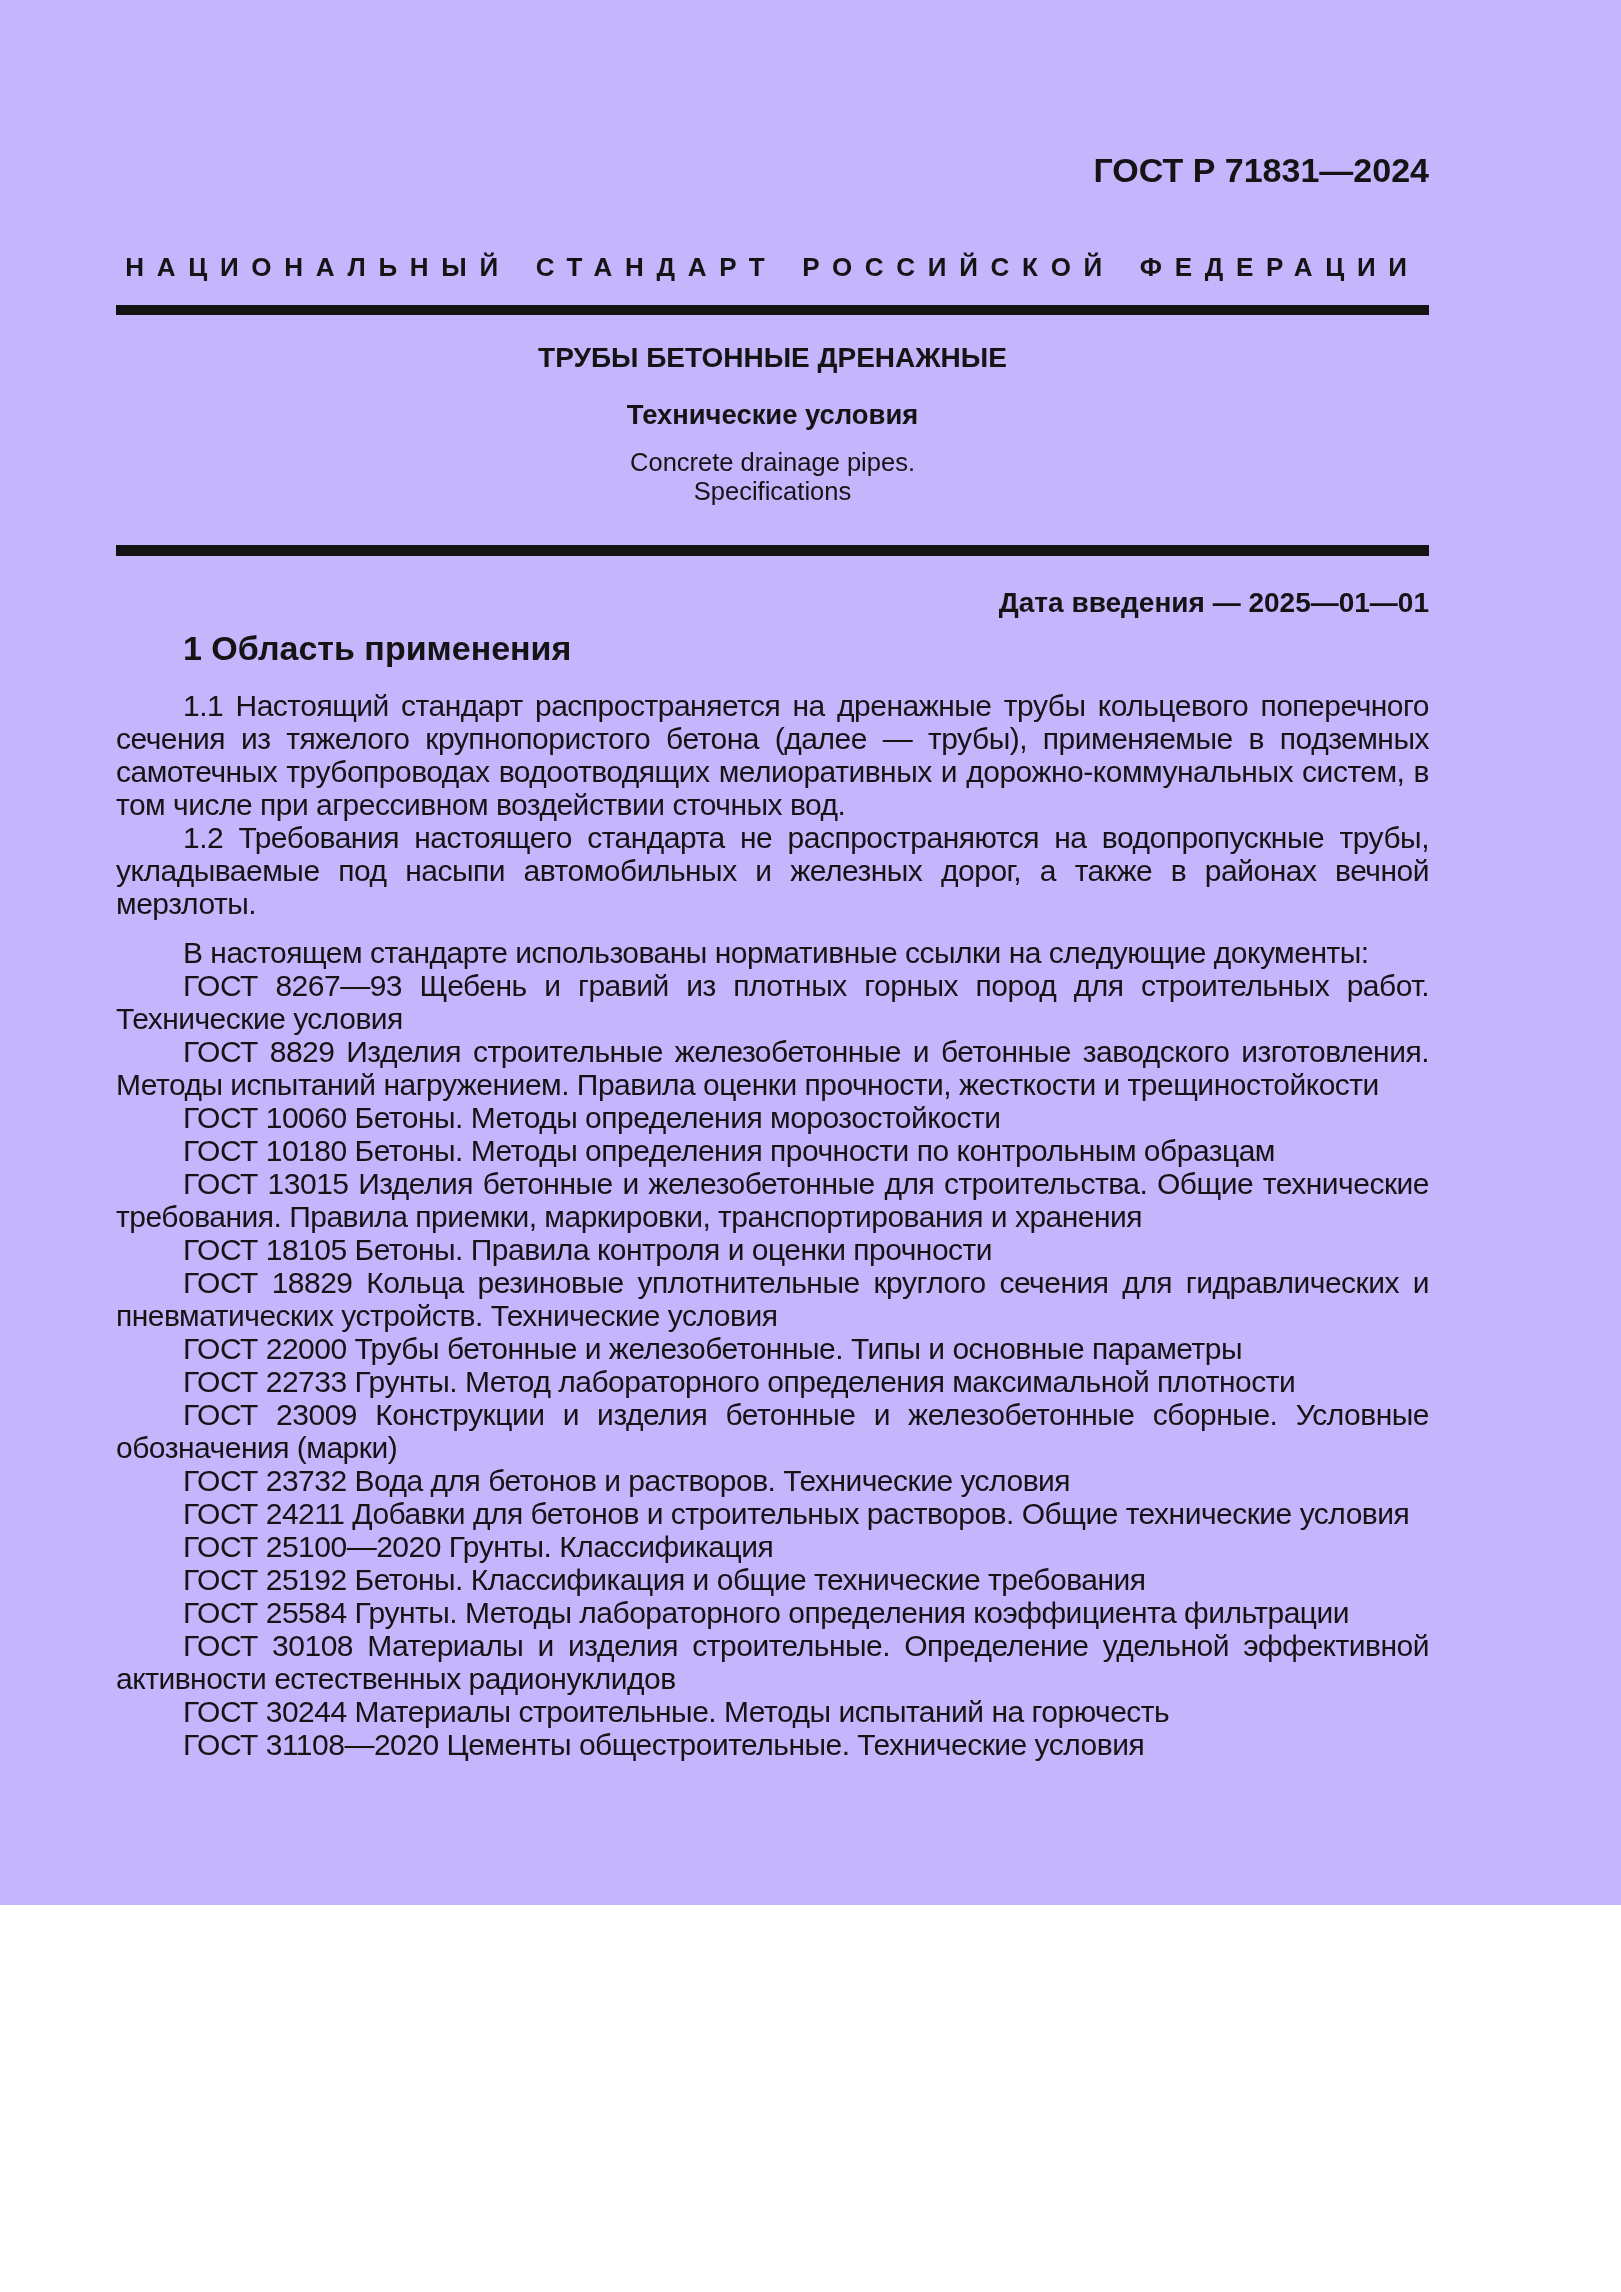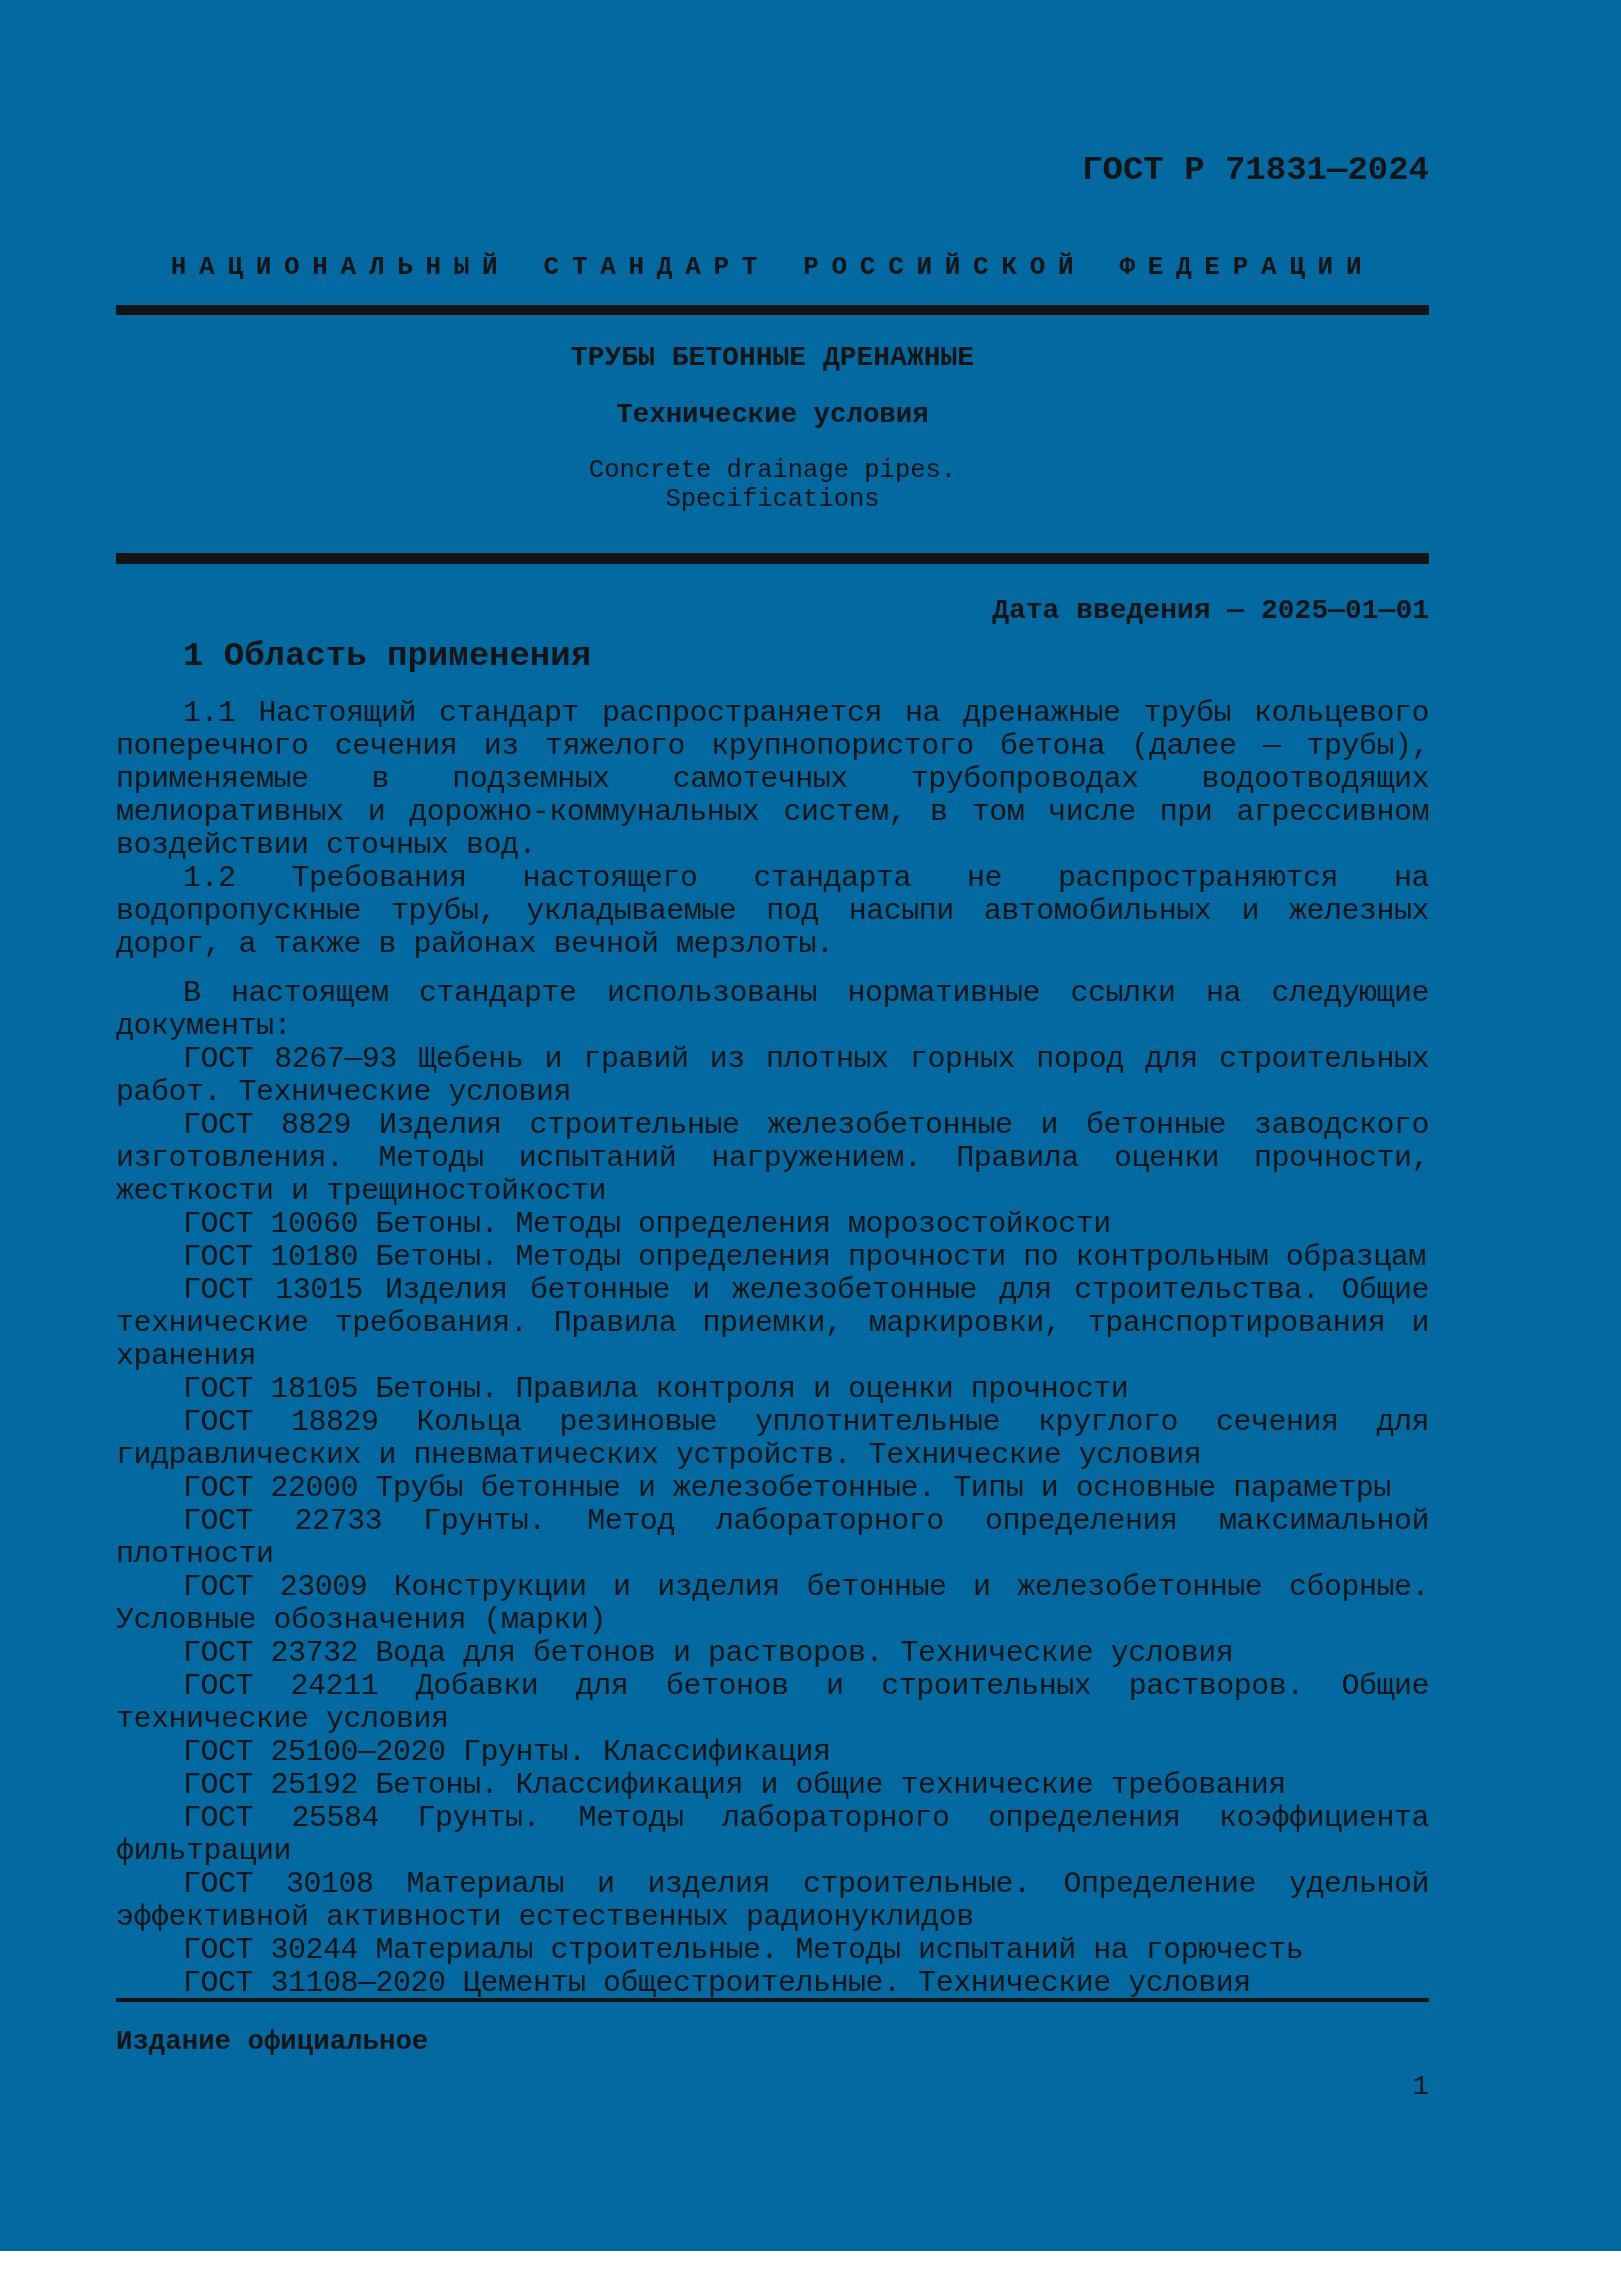--- a/index.html
+++ b/index.html
@@ -3,24 +3,24 @@
   <meta charset="utf-8">
   <style>
     html, body {
       margin: 0;
       padding: 0;
       background: #ffffff;
     }
     .page {
       position: relative;
       width: 1621px;
-      height: 2251px;
-      background: #0369a1;
+      height: 1905px;
+      background: #c4b5fd;
       overflow: hidden;
-      font-family: Liberation Mono, monospace;
+      font-family: Liberation Sans, sans-serif;
       color: #141414;
     }
     .content {
       position: absolute;
       left: 116px;
       top: 0;
       width: 1313px;
     }
     .doc-code {
       margin-top: 152px;
@@ -53,21 +53,21 @@
       line-height: 37px;
     }
     .title-sub {
       margin-top: 21px;
       text-align: center;
       font-size: 27.4px;
       font-weight: bold;
       line-height: 35px;
     }
     .title-en {
-      margin-top: 24px;
+      margin-top: 16px;
       text-align: center;
       font-size: 25.5px;
       line-height: 29px;
     }
     .date-line {
       margin-top: 28px;
       text-align: right;
       font-size: 28px;
       font-weight: bold;
       line-height: 37px;

